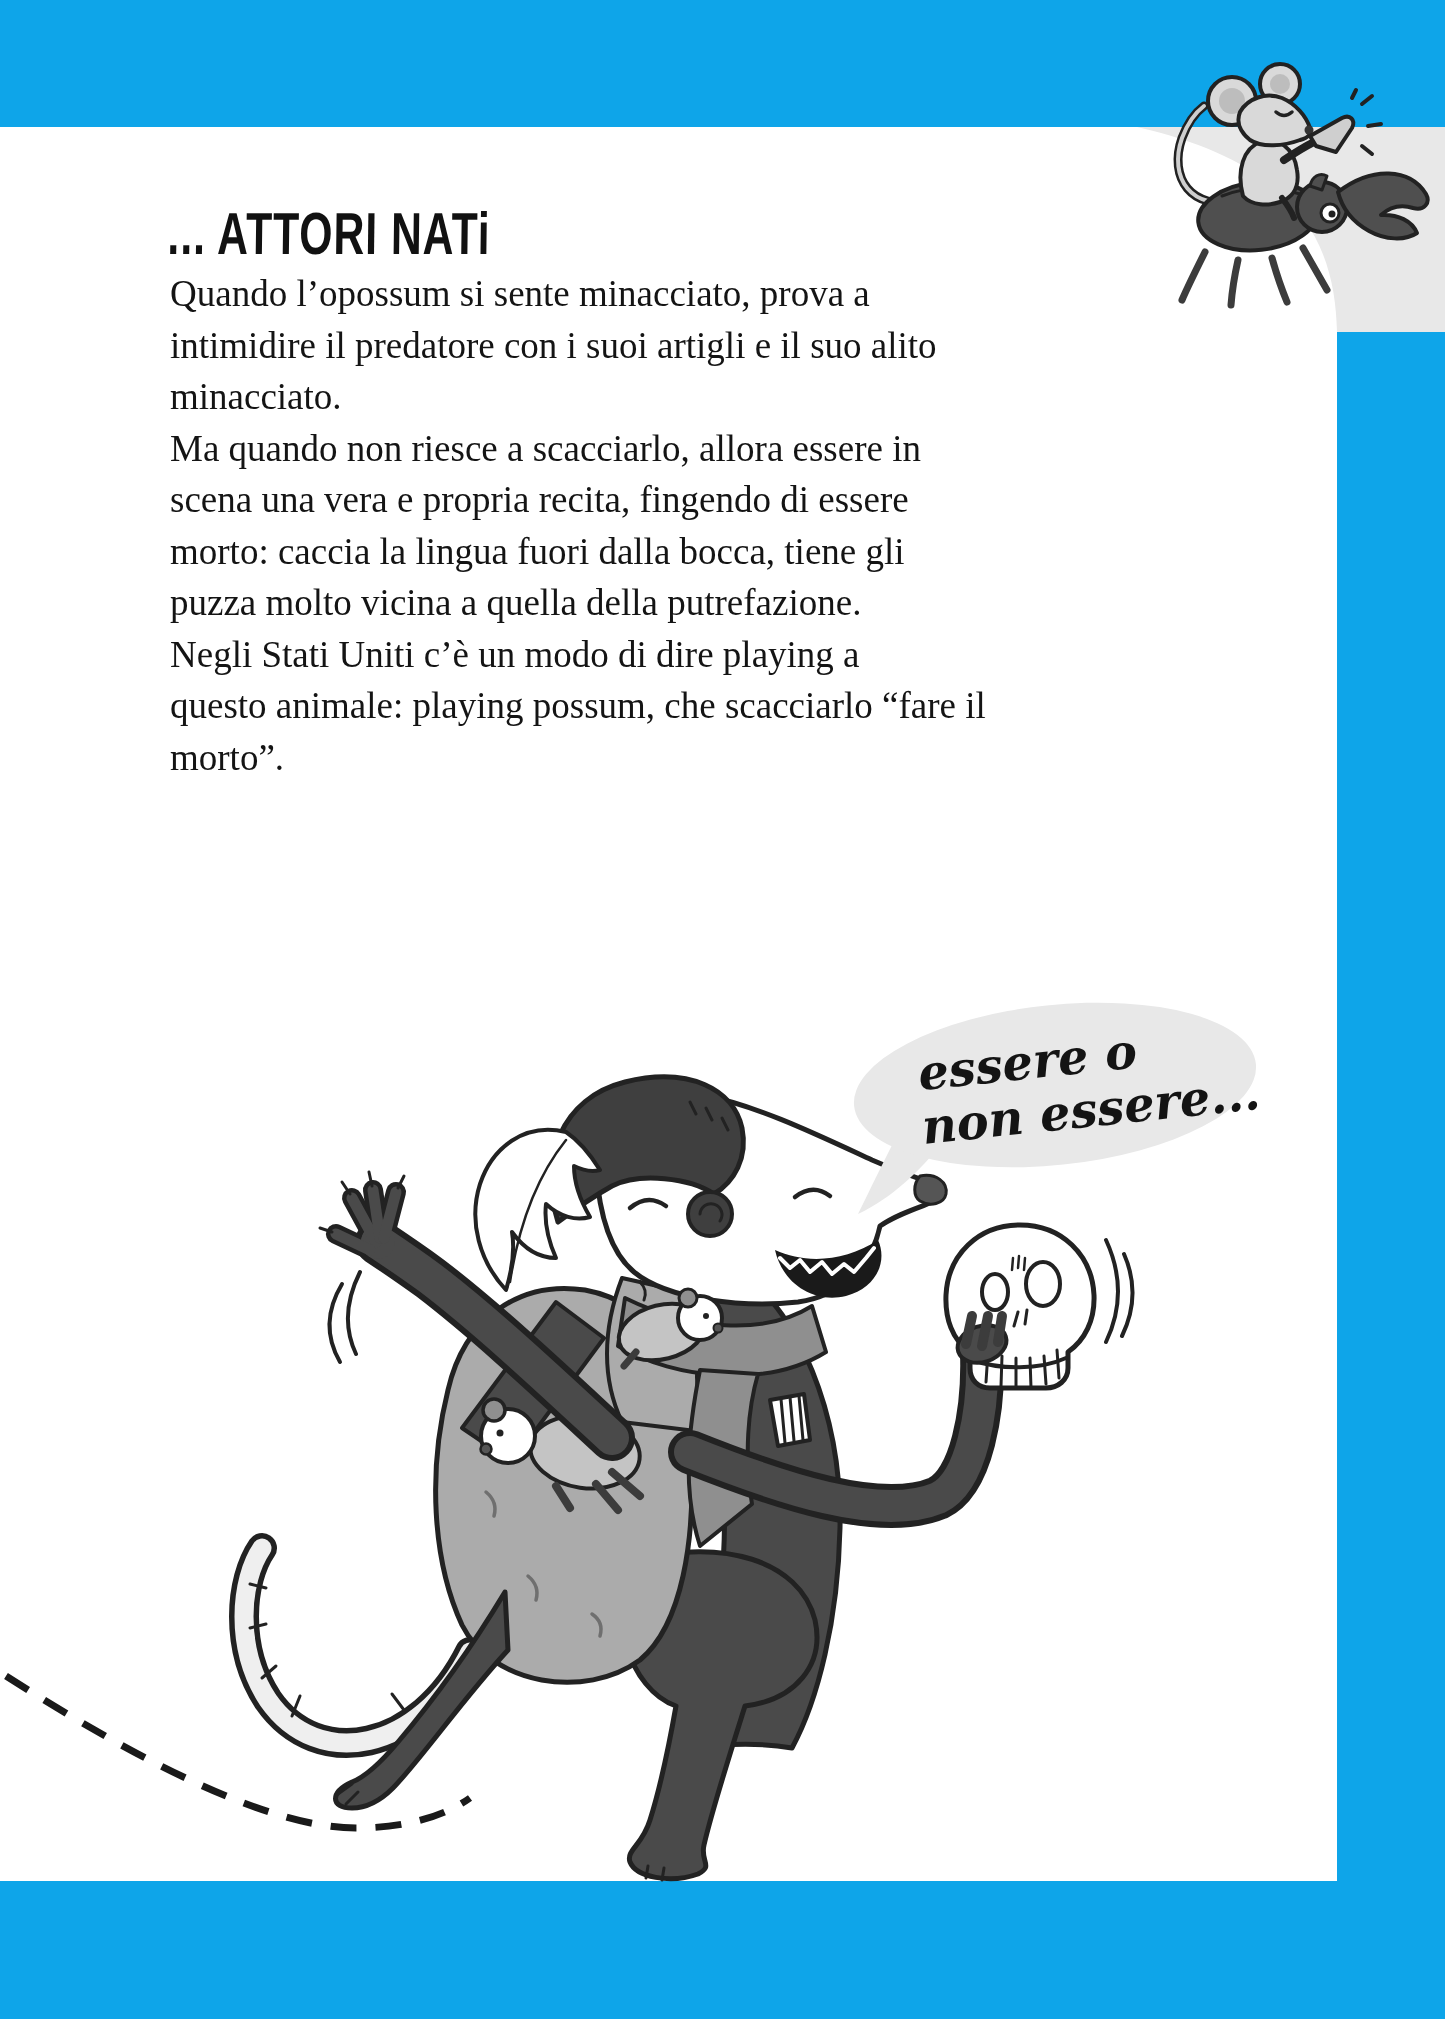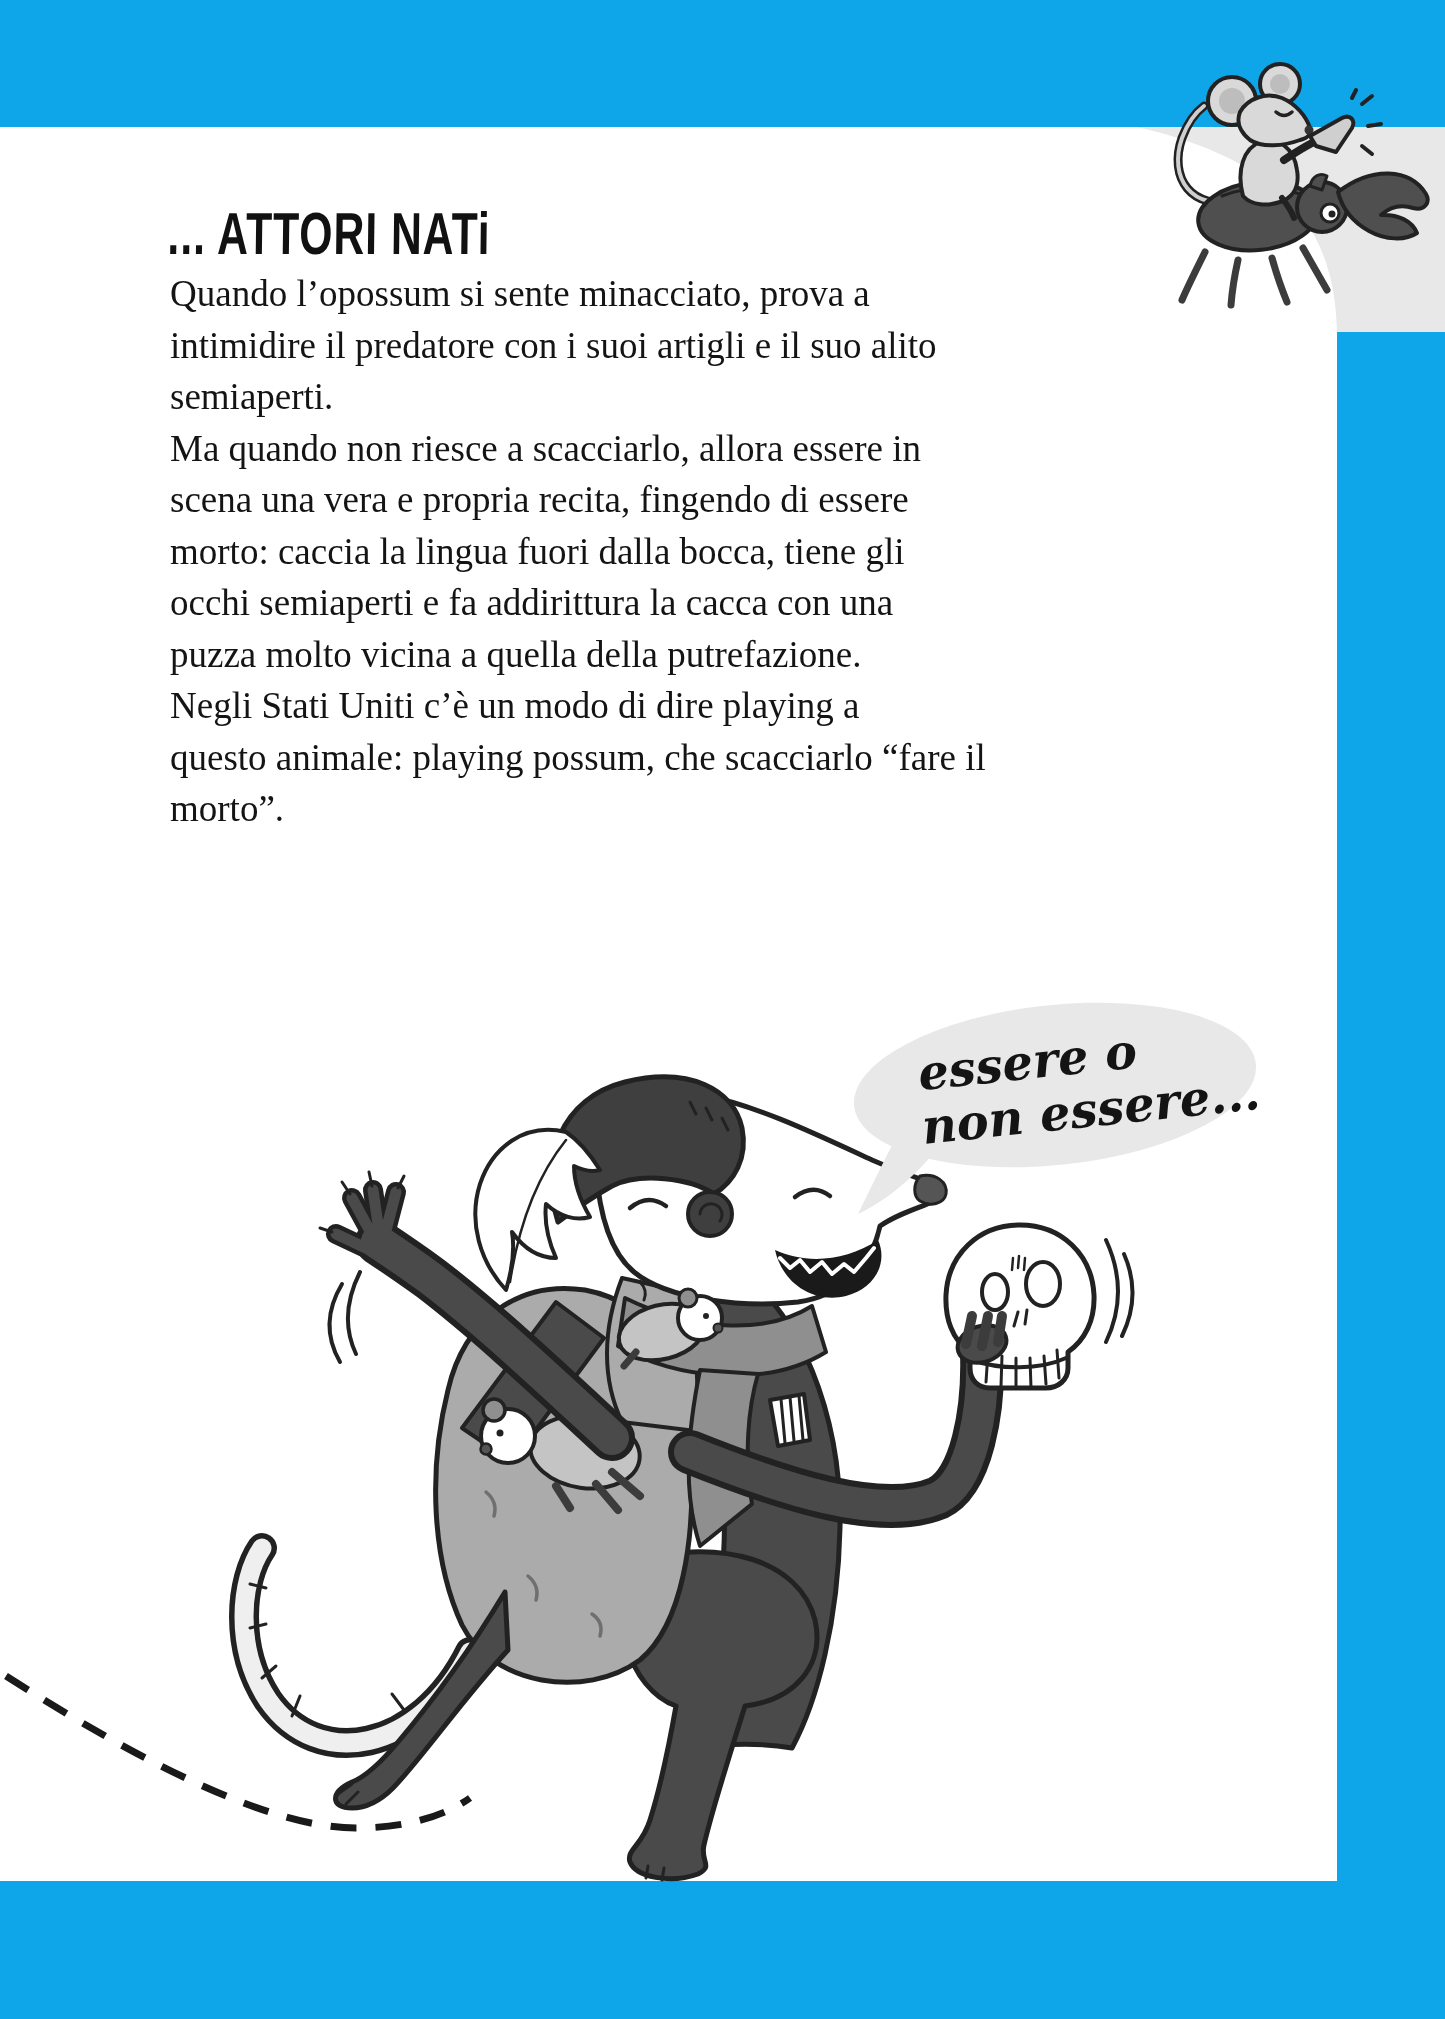--- a/index.html
+++ b/index.html
@@ -22,25 +22,24 @@
 
 <div class="page">
 
   <div class="sheet"></div>
 
   <h1 class="title">... ATTORI NATi</h1>
 
   <div class="bodytext">
     <div class="line"><span class="seg">Quando l’opossum si sente minacciato, prova a</span></div>
     <div class="line"><span class="seg">intimidire il predatore con i suoi artigli e il suo alito</span></div>
-    <div class="line"><span class="seg">semiaperti.</span></div>
+    <div class="line"><span class="seg">minacciato.</span></div>
     <div class="line"><span class="seg">Ma quando non riesce a scacciarlo, allora essere in</span></div>
     <div class="line"><span class="seg">scena una vera e propria recita, </span><span class="seg it">fingendo</span><span class="seg"> di essere</span></div>
     <div class="line"><span class="seg">morto: caccia la lingua fuori dalla bocca, tiene gli</span></div>
-    <div class="line"><span class="seg">occhi semiaperti e fa addirittura la </span><span class="seg it">cacca</span><span class="seg"> con una</span></div>
     <div class="line"><span class="seg">puzza molto vicina a quella della putrefazione.</span></div>
     <div class="line"><span class="seg">Negli Stati Uniti c’è un modo di dire playing a</span></div>
     <div class="line"><span class="seg">questo animale: </span><span class="seg it">playing possum</span><span class="seg">, che scacciarlo “fare il</span></div>
     <div class="line"><span class="seg">morto”.</span></div>
   </div>
 
   <svg class="art" width="1445" height="2019" viewBox="0 0 1445 2019">
 
     <path d="M 1137 127 L 1445 127 L 1445 332 L 1337 332 C 1335 250 1305 165 1137 127 Z" fill="#e8e8e8"></path>
 

